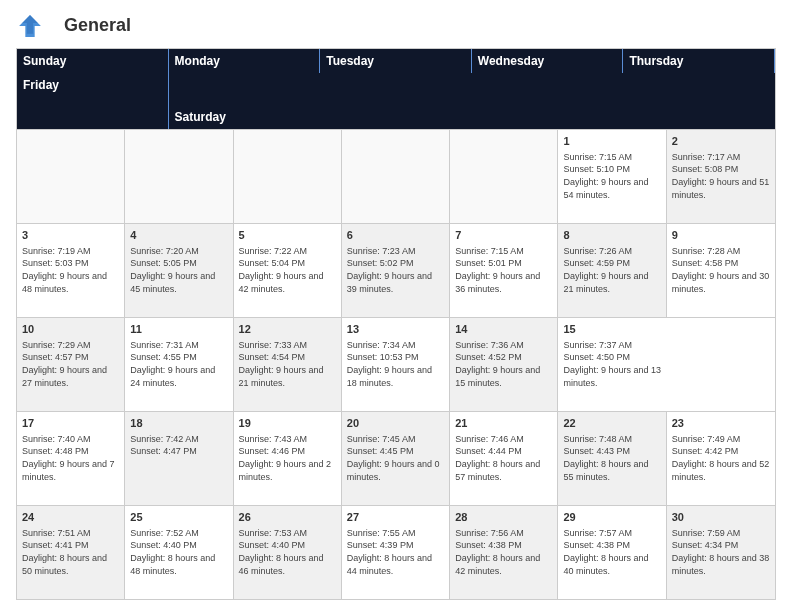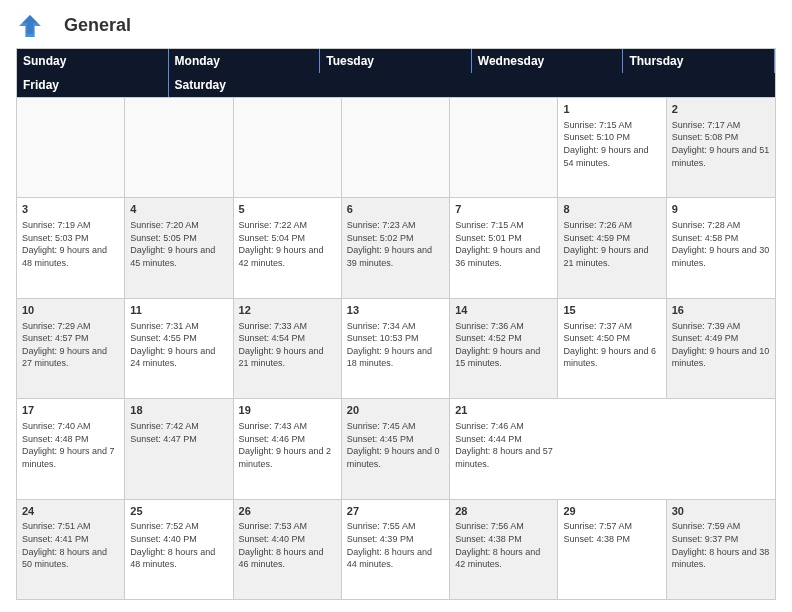--- a/index.html
+++ b/index.html
@@ -65,21 +65,21 @@
       background: #0f172a;
     }
     .cal-header-cell {
       color: #fff;
       font-size: 12px;
       font-weight: bold;
       padding: 5px 6px;
       text-align: left;
       border-right: 1px solid #5a8dd5;
     }
-    .cal-header-cell:last-child { border-right: none; }
+    .cal-header-cell:last-child { border-right: none; margin-top: 32px; }
     .cal-body {
       flex: 1;
       display: flex;
       flex-direction: column;
     }
     .cal-row {
       display: grid;
       grid-template-columns: repeat(7, 1fr);
       flex: 1;
       border-top: 1px solid #ccc;
@@ -230,27 +230,21 @@
           <div class="cal-cell shaded">
             <span class="day-num">14</span>
             <div class="cell-text">Sunrise: 7:36 AM</div>
             <div class="cell-text">Sunset: 4:52 PM</div>
             <div class="cell-text">Daylight: 9 hours and 15 minutes.</div>
           </div>
           <div class="cal-cell">
             <span class="day-num">15</span>
             <div class="cell-text">Sunrise: 7:37 AM</div>
             <div class="cell-text">Sunset: 4:50 PM</div>
-            <div class="cell-text">Daylight: 9 hours and 6 minutes.</div>
-          </div>
-          <div class="cal-cell shaded">
-            <span class="day-num">16</span>
-            <div class="cell-text">Sunrise: 7:39 AM</div>
-            <div class="cell-text">Sunset: 4:49 PM</div>
-            <div class="cell-text">Daylight: 9 hours and 10 minutes.</div>
+            <div class="cell-text">Daylight: 9 hours and 13 minutes.</div>
           </div>
         </div>
         <div class="cal-row">
           <div class="cal-cell">
             <span class="day-num">17</span>
             <div class="cell-text">Sunrise: 7:40 AM</div>
             <div class="cell-text">Sunset: 4:48 PM</div>
             <div class="cell-text">Daylight: 9 hours and 7 minutes.</div>
           </div>
           <div class="cal-cell shaded">
@@ -269,20 +263,32 @@
             <div class="cell-text">Sunrise: 7:45 AM</div>
             <div class="cell-text">Sunset: 4:45 PM</div>
             <div class="cell-text">Daylight: 9 hours and 0 minutes.</div>
           </div>
           <div class="cal-cell">
             <span class="day-num">21</span>
             <div class="cell-text">Sunrise: 7:46 AM</div>
             <div class="cell-text">Sunset: 4:44 PM</div>
             <div class="cell-text">Daylight: 8 hours and 57 minutes.</div>
           </div>
+          <div class="cal-cell shaded">
+            <span class="day-num">22</span>
+            <div class="cell-text">Sunrise: 7:48 AM</div>
+            <div class="cell-text">Sunset: 4:43 PM</div>
+            <div class="cell-text">Daylight: 8 hours and 55 minutes.</div>
+          </div>
+          <div class="cal-cell">
+            <span class="day-num">23</span>
+            <div class="cell-text">Sunrise: 7:49 AM</div>
+            <div class="cell-text">Sunset: 4:42 PM</div>
+            <div class="cell-text">Daylight: 8 hours and 52 minutes.</div>
+          </div>
         </div>
         <div class="cal-row">
           <div class="cal-cell shaded">
             <span class="day-num">24</span>
             <div class="cell-text">Sunrise: 7:51 AM</div>
             <div class="cell-text">Sunset: 4:41 PM</div>
             <div class="cell-text">Daylight: 8 hours and 50 minutes.</div>
           </div>
           <div class="cal-cell">
             <span class="day-num">25</span>
@@ -305,23 +311,24 @@
           <div class="cal-cell shaded">
             <span class="day-num">28</span>
             <div class="cell-text">Sunrise: 7:56 AM</div>
             <div class="cell-text">Sunset: 4:38 PM</div>
             <div class="cell-text">Daylight: 8 hours and 42 minutes.</div>
           </div>
           <div class="cal-cell">
             <span class="day-num">29</span>
             <div class="cell-text">Sunrise: 7:57 AM</div>
             <div class="cell-text">Sunset: 4:38 PM</div>
+            <div class="cell-text">Daylight: 8 hours and 40 minutes.</div>
           </div>
           <div class="cal-cell shaded">
             <span class="day-num">30</span>
             <div class="cell-text">Sunrise: 7:59 AM</div>
-            <div class="cell-text">Sunset: 9:37 PM</div>
+            <div class="cell-text">Sunset: 4:34 PM</div>
             <div class="cell-text">Daylight: 8 hours and 38 minutes.</div>
           </div>
         </div>
       </div>
   </div>
 </div>
 
 </body></html>

